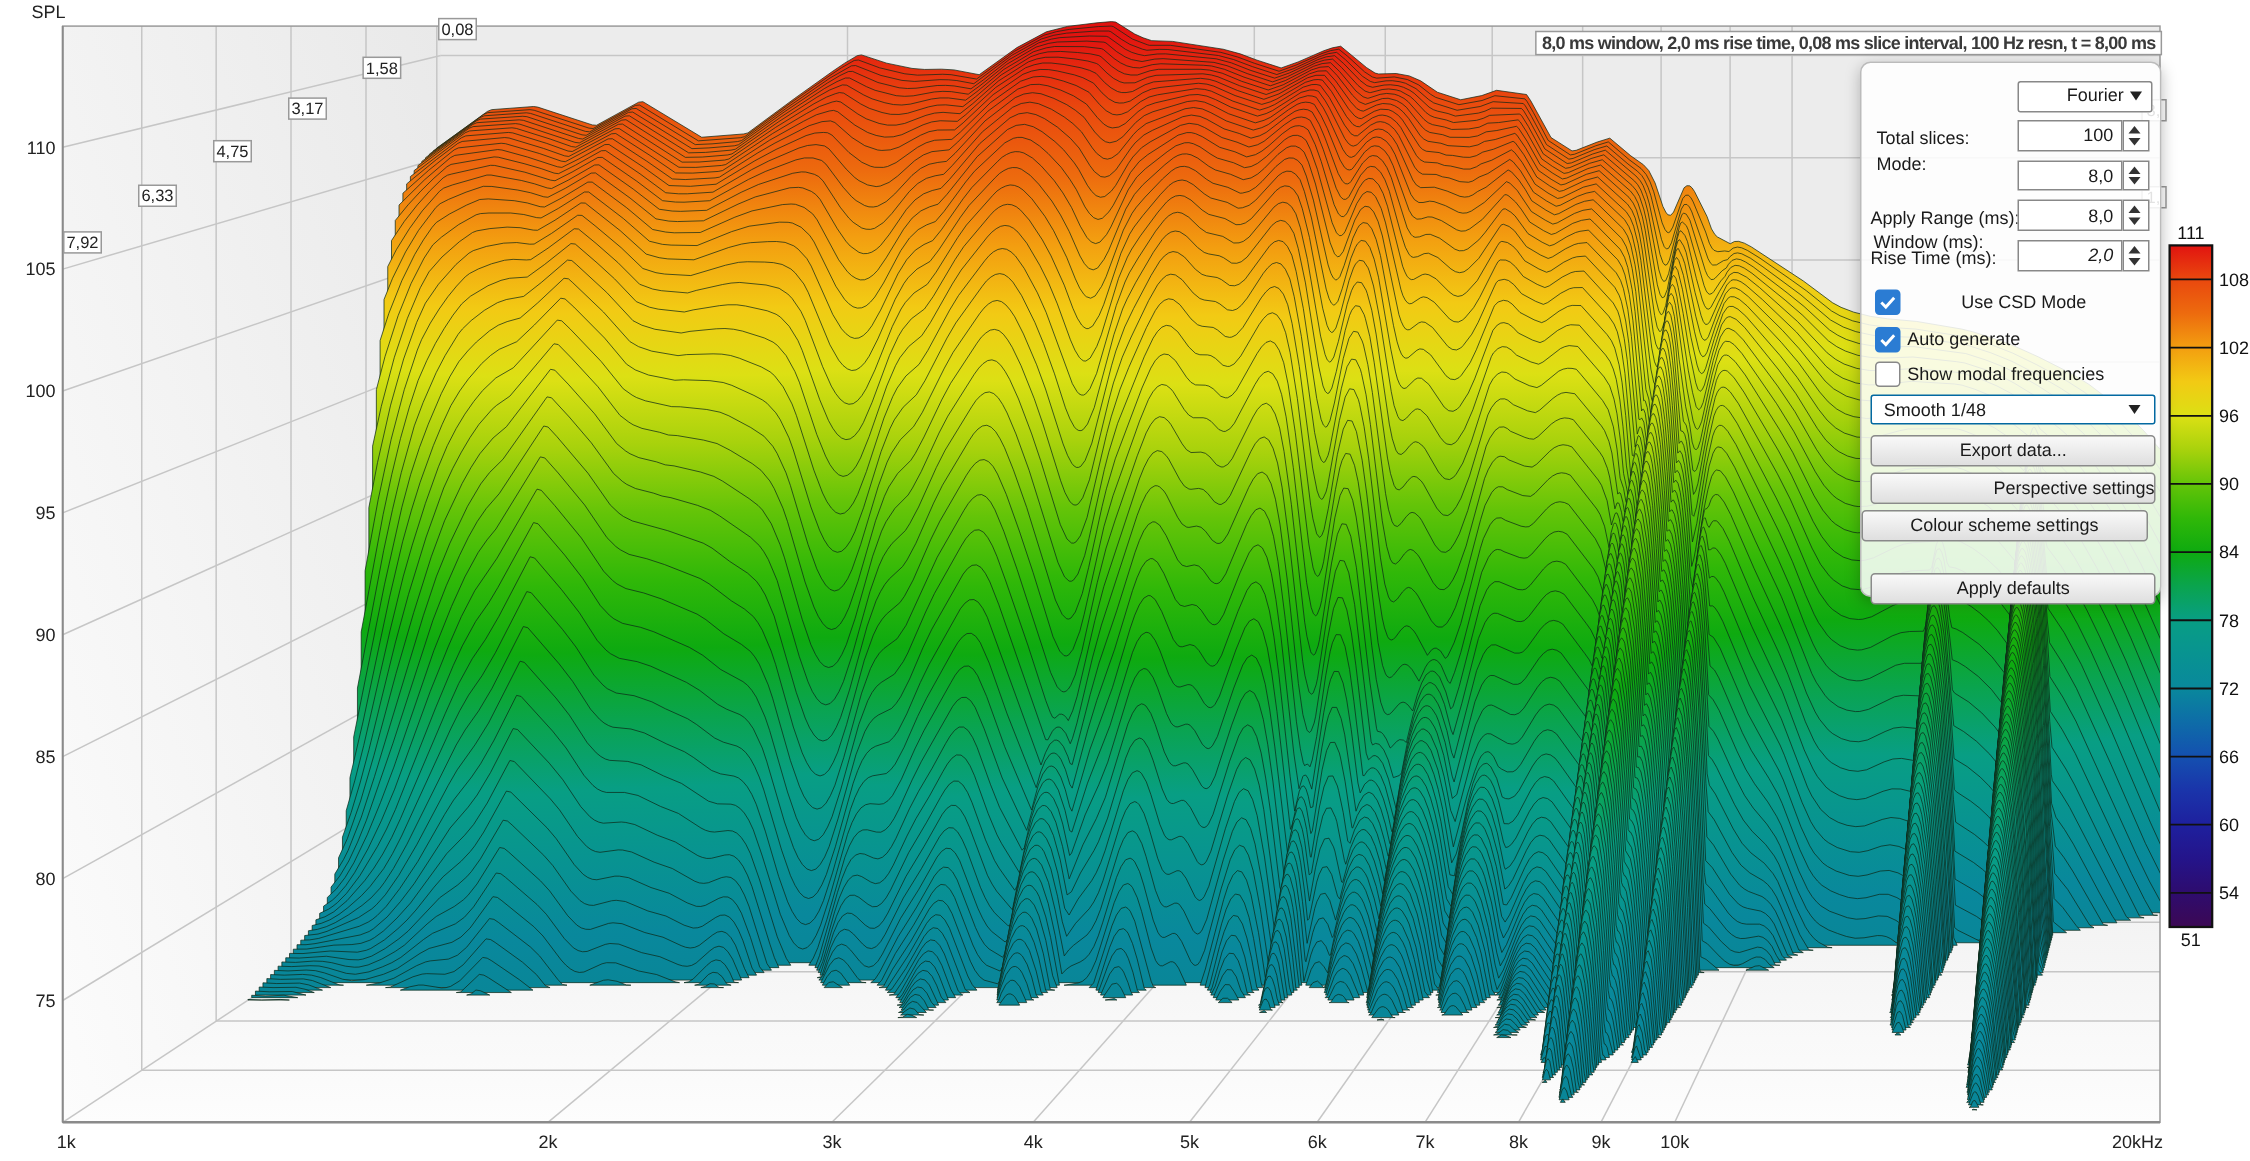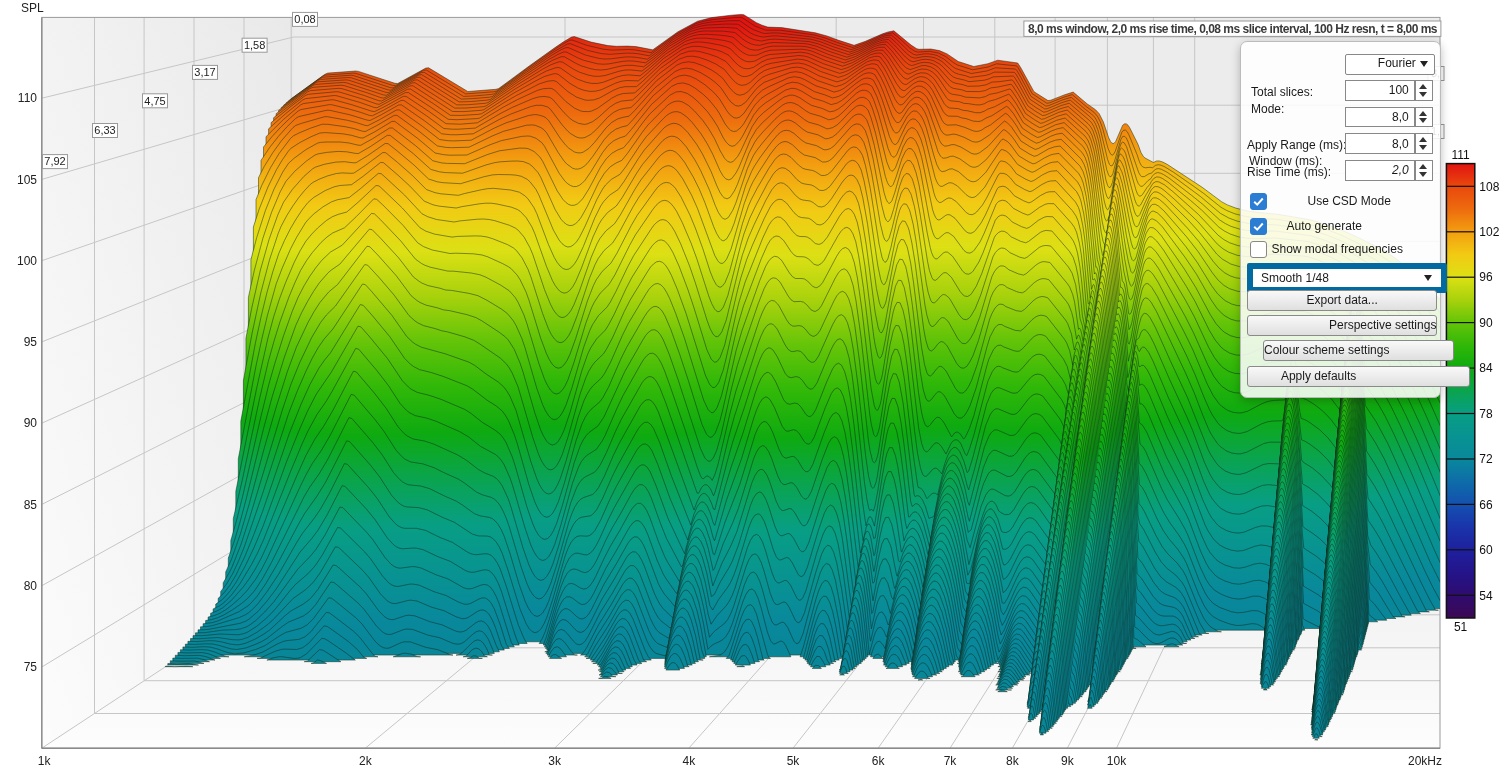--- a/index.html
+++ b/index.html
@@ -431,25 +431,25 @@
   <svg width="15" height="15" viewBox="0 0 14 14" style="position:absolute;left:0;top:0;">
           <path d="M3 7.2 L5.8 10 L11 4.2" stroke="#fff" stroke-width="1.8" fill="none"></path>
         </svg>
  </div>
  <div style="position:absolute;left:30.5px;top:152.1px;padding-left:36px;">Use CSD Mode</div>
  <div style="position:absolute;left:8.5px;top:176.1px;width:15px;height:15px;background:#2b7cd3;border:1px solid #2b7cd3;border-radius:3px;">
   <svg width="15" height="15" viewBox="0 0 14 14" style="position:absolute;left:0;top:0;">
           <path d="M3 7.2 L5.8 10 L11 4.2" stroke="#fff" stroke-width="1.8" fill="none"></path>
         </svg>
  </div>
- <div style="position:absolute;left:30.5px;top:177.1px;margin-left:15px;">Auto generate</div>
+ <div style="position:absolute;left:30.5px;top:177.1px;">Auto generate</div>
  <div style="position:absolute;left:8.5px;top:199.8px;width:15px;height:15px;background:#fff;border:1px solid #888;border-radius:3px;"></div>
  <div style="position:absolute;left:30.5px;top:200.8px;">Show modal frequencies</div>
- <div style="position:absolute;left:5.9px;top:221px;width:188.5px;height:18.1px;background:#fff;border:6px solid #0369a1;border-radius:2px;">
+ <div style="position:absolute;left:5.9px;top:221px;width:188.5px;height:18.1px;background:#fff;border:1px solid #0369a1;border-radius:2px;">
    <span style="position:absolute;left:8px;top:2px;">Smooth 1/48</span>
    <span style="position:absolute;right:9px;top:6px;width:0;height:0;border-left:4.5px solid transparent;border-right:4.5px solid transparent;border-top:6px solid #222;"></span>
  </div>
  <div style="position:absolute;left:5.9px;top:248.5px;width:188.5px;height:19px;background:linear-gradient(#f9f9f9,#dfdfdf);border:1px solid #8a8a8a;border-radius:3px;text-align:center;"><span style="position:relative;top:2.2px;">Export data...</span></div>
  <div style="position:absolute;left:5.9px;top:273.6px;width:188.5px;height:19px;background:linear-gradient(#f9f9f9,#dfdfdf);border:1px solid #8a8a8a;border-radius:3px;text-align:right;"><span style="position:relative;top:2.2px;">Perspective settings</span></div>
- <div style="position:absolute;left:22px;top:298.8px;width:188.5px;height:19px;background:linear-gradient(#f9f9f9,#dfdfdf);border:1px solid #8a8a8a;border-radius:3px;"><span style="position:relative;top:2.2px;">Colour scheme settings</span></div>
- <div style="position:absolute;left:5.9px;top:324px;width:188.5px;height:19px;background:linear-gradient(#f9f9f9,#dfdfdf);border:1px solid #8a8a8a;border-radius:3px;text-align:left;padding-left:33px;"><span style="position:relative;top:2.2px;">Apply defaults</span></div>
+ <div style="position:absolute;left:0;top:298.8px;width:188.5px;height:19px;background:linear-gradient(#f9f9f9,#dfdfdf);border:1px solid #8a8a8a;border-radius:3px;text-align:center;"><span style="position:relative;top:2.2px;">Colour scheme settings</span></div>
+ <div style="position:absolute;left:5.9px;top:340px;width:188.5px;height:19px;background:linear-gradient(#f9f9f9,#dfdfdf);border:1px solid #8a8a8a;border-radius:3px;text-align:center;"><span style="position:relative;top:2.2px;">Apply defaults</span></div>
 </div>
 
 </div>
 </body></html>

